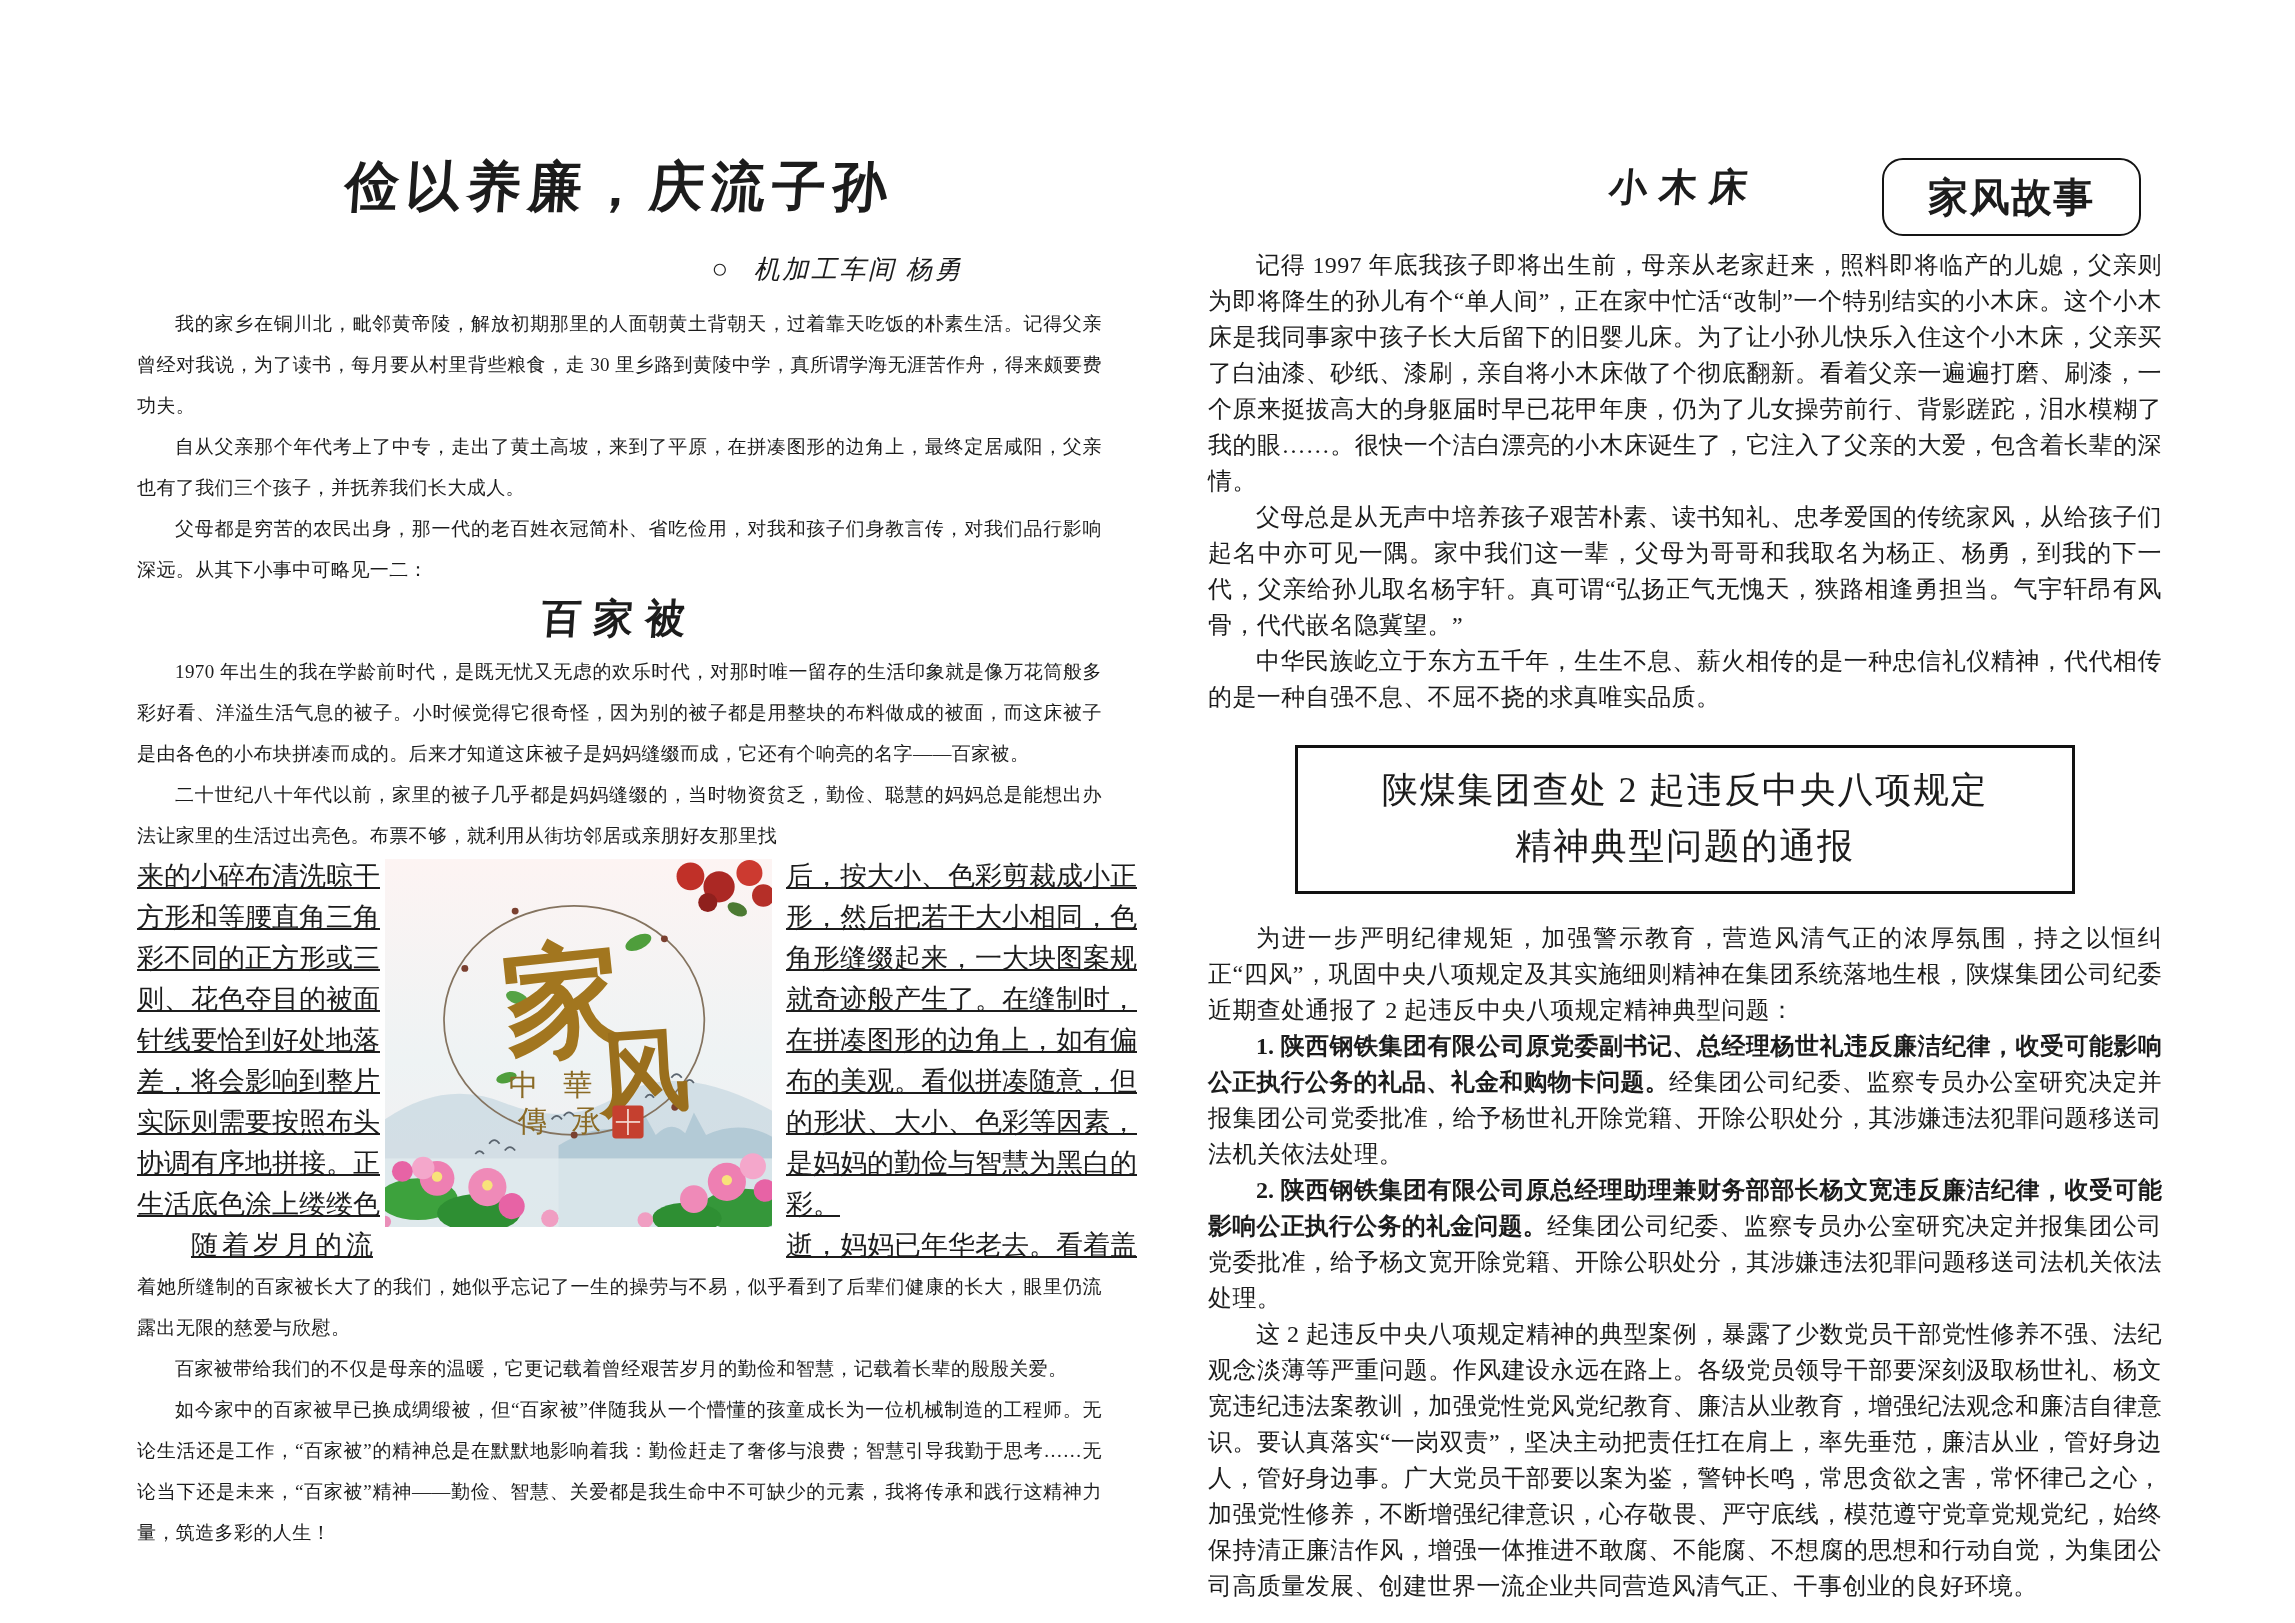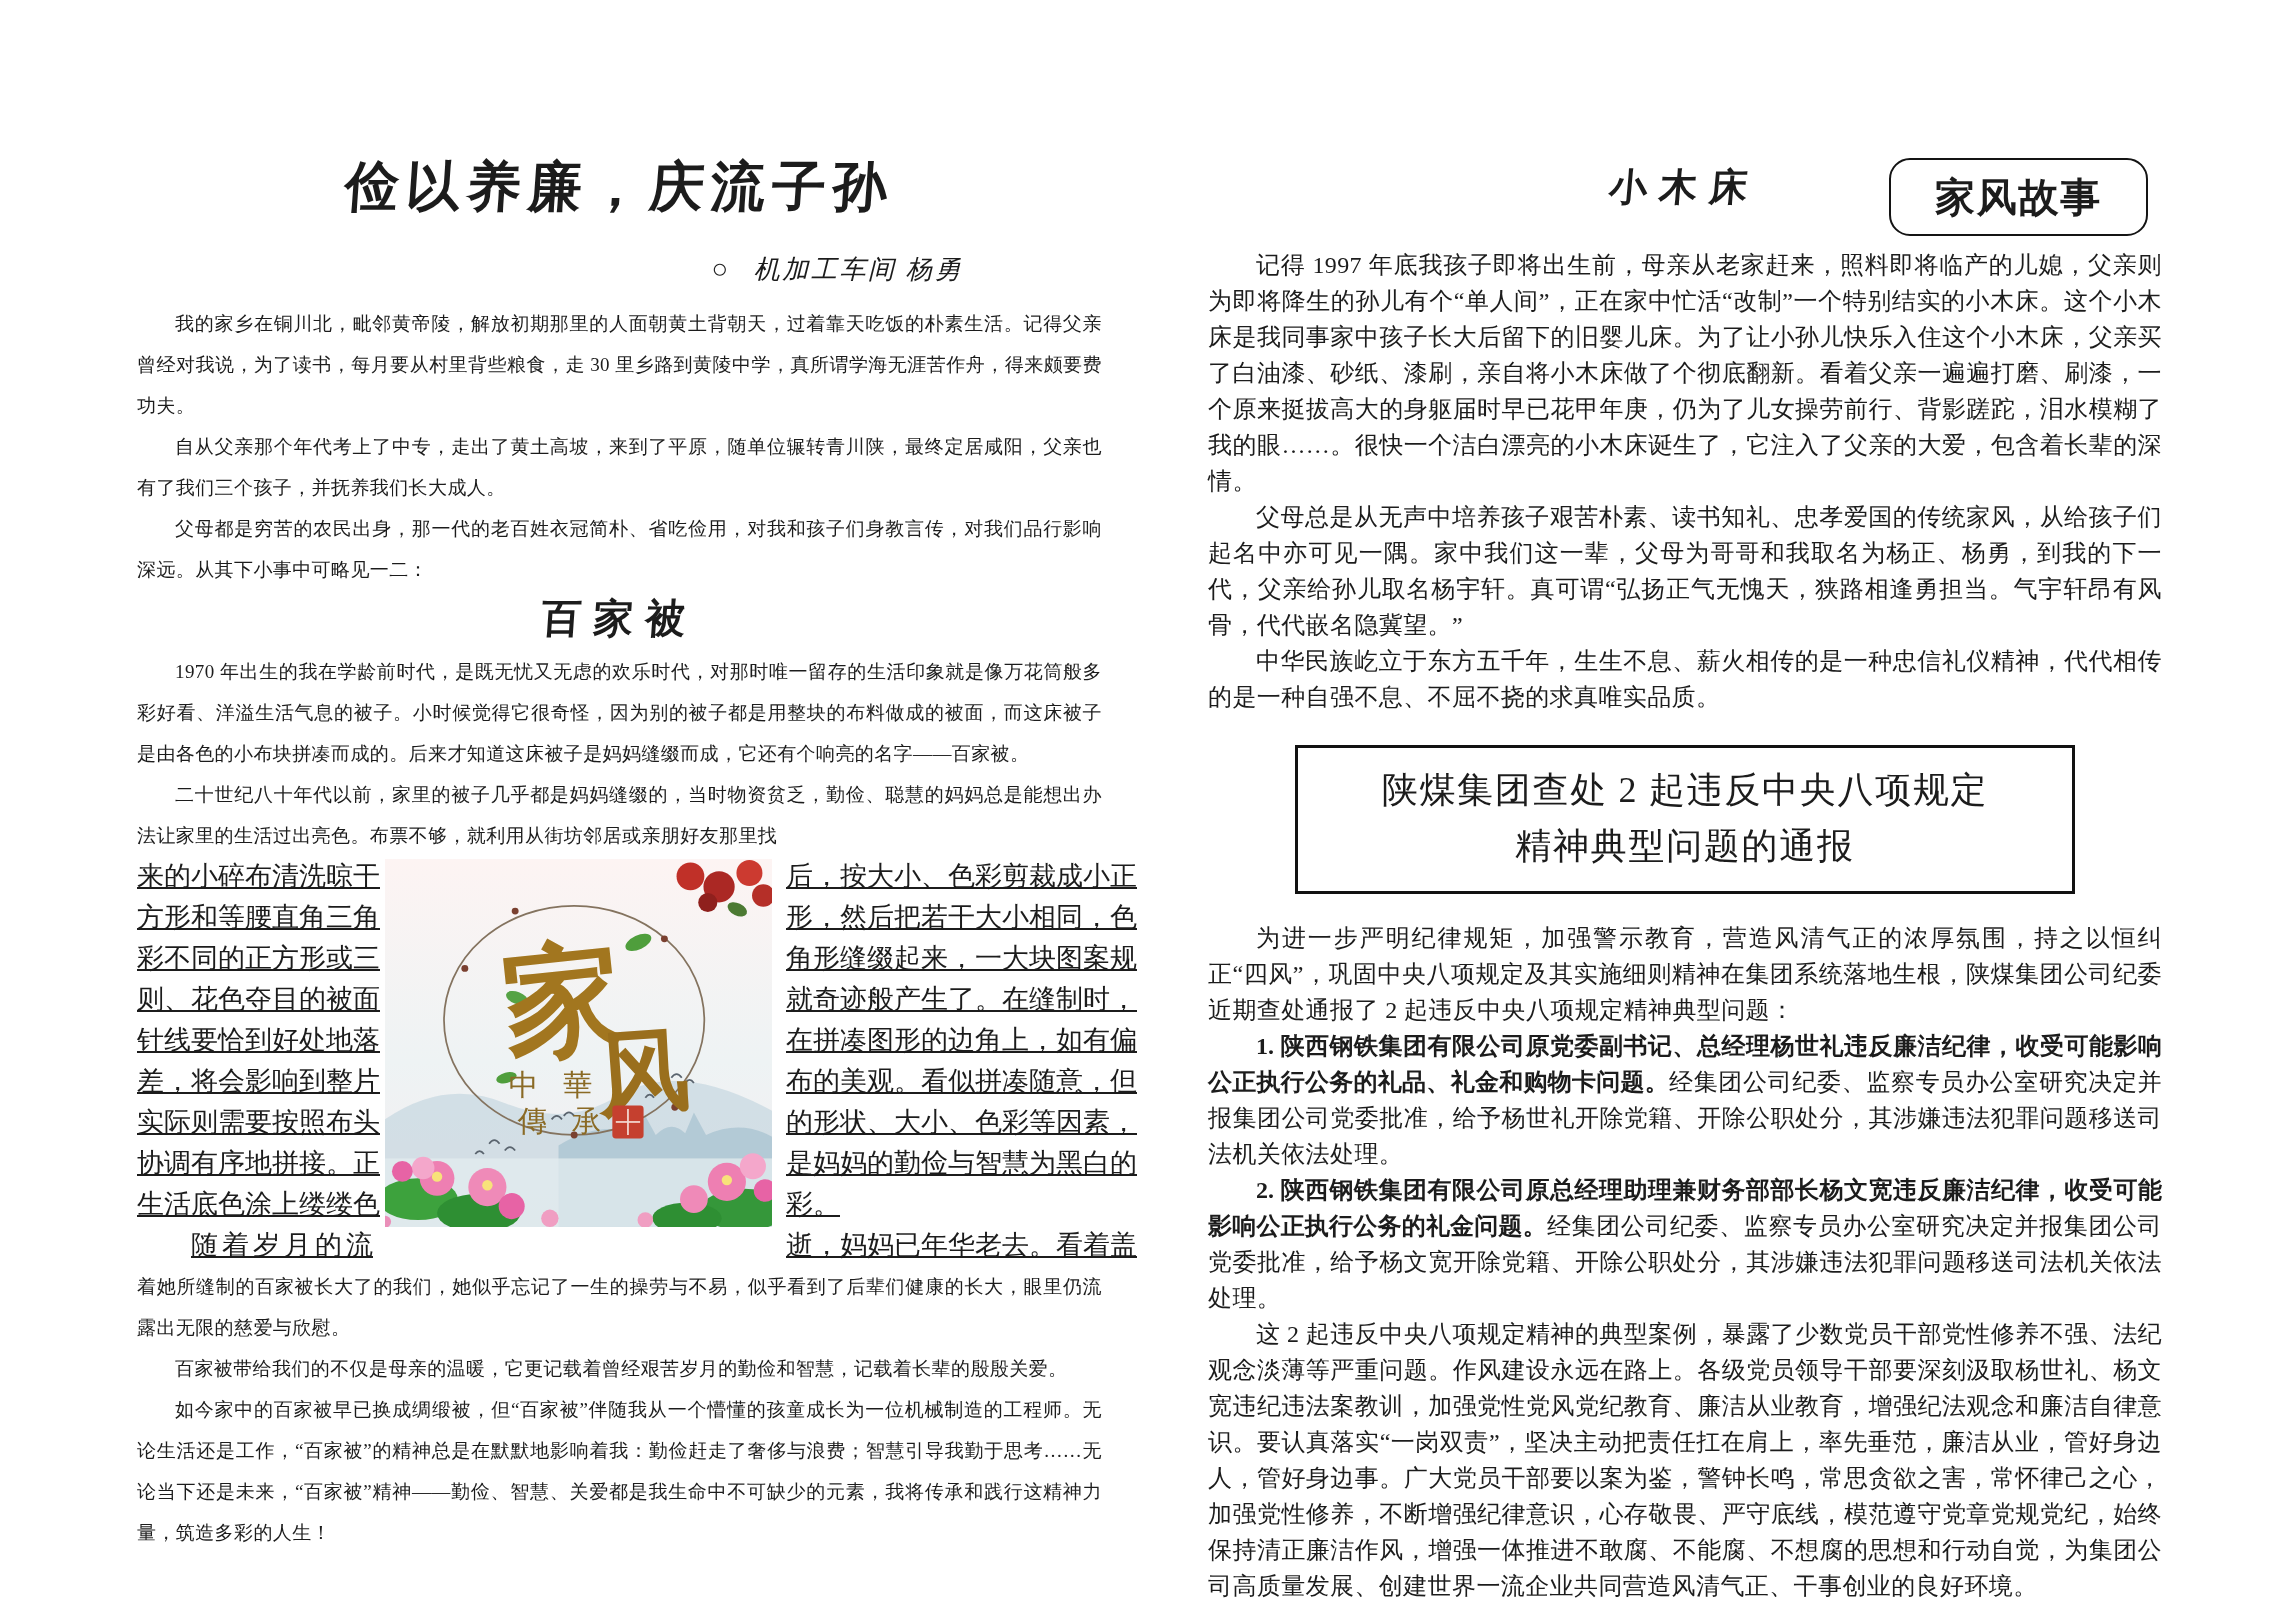--- a/index.html
+++ b/index.html
@@ -43,21 +43,21 @@
   }
   .figure svg { display:block; width:387px; height:368px; }
 
   
   .r-header { position:relative; height:101px; }
   .r-title {
     text-align:center; font-size:38px; font-weight:700; letter-spacing:12px;
     transform:skewX(-5deg); padding-top:15.6px;
   }
   .badge {
-    position:absolute; right:14px; top:12px; width:259px; height:78px;
+    position:absolute; right:21px; top:12px; width:259px; height:78px;
     border:2.6px solid #141414; border-radius:21px;
     display:flex; align-items:center; justify-content:center;
     font-size:40px; font-weight:700; letter-spacing:1.7px;
   }
   .r-body {
     font-size:24px; line-height:36px; text-align:justify; text-indent:2em;
     letter-spacing:0.4px;
   }
   .notice-box {
     width:780px; margin:29.5px auto 26px auto; border:3.5px solid #111111;
@@ -75,21 +75,21 @@
 
 <div class="page page-left">
 
   <h1 class="title-calli">俭以养廉，庆流子孙</h1>
 
   <div class="byline">
     <span class="mark">○</span><span>机加工车间 杨勇</span>
   </div>
 
   <p class="body-p">我的家乡在铜川北，毗邻黄帝陵，解放初期那里的人面朝黄土背朝天，过着靠天吃饭的朴素生活。记得父亲曾经对我说，为了读书，每月要从村里背些粮食，走 30 里乡路到黄陵中学，真所谓学海无涯苦作舟，得来颇要费功夫。</p>
-  <p class="body-p">自从父亲那个年代考上了中专，走出了黄土高坡，来到了平原，随单位辗转青川陕，最终定居咸阳，父亲也有了我们三个孩子，并抚养我们长大成人。</p>
+  <p class="body-p">自从父亲那个年代考上了中专，走出了黄土高坡，来到了平原，在拼凑图形的边角上，最终定居咸阳，父亲也有了我们三个孩子，并抚养我们长大成人。</p>
   <p class="body-p">父母都是穷苦的农民出身，那一代的老百姓衣冠简朴、省吃俭用，对我和孩子们身教言传，对我们品行影响深远。从其下小事中可略见一二：</p>
 
   <h2 class="subhead">百家被</h2>
 
   <p class="body-p">1970 年出生的我在学龄前时代，是既无忧又无虑的欢乐时代，对那时唯一留存的生活印象就是像万花筒般多彩好看、洋溢生活气息的被子。小时候觉得它很奇怪，因为别的被子都是用整块的布料做成的被面，而这床被子是由各色的小布块拼凑而成的。后来才知道这床被子是妈妈缝缀而成，它还有个响亮的名字——百家被。</p>
   <p class="body-p">二十世纪八十年代以前，家里的被子几乎都是妈妈缝缀的，当时物资贫乏，勤俭、聪慧的妈妈总是能想出办法让家里的生活过出亮色。布票不够，就利用从街坊邻居或亲朋好友那里找</p>
 
   <div class="wrap-row">
     <div class="wrap-col-l">
       <div class="wrap-line">来的小碎布清洗晾干</div>

